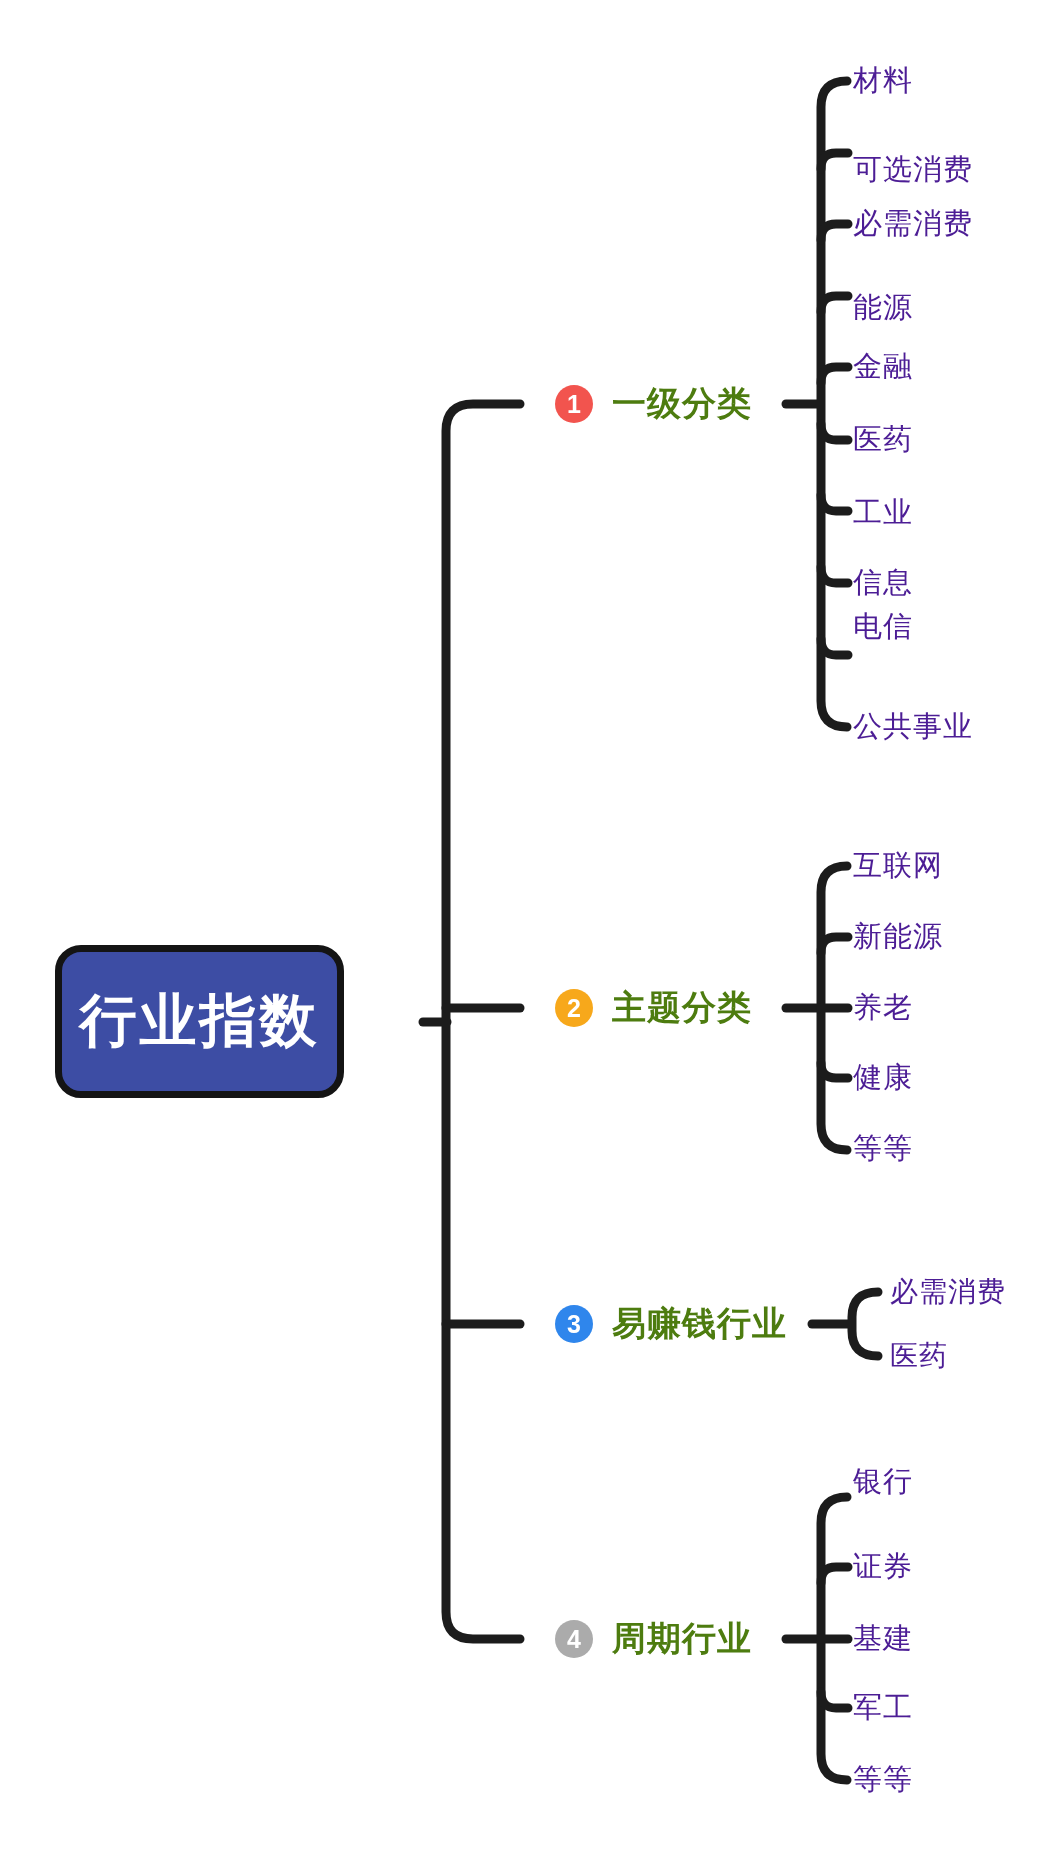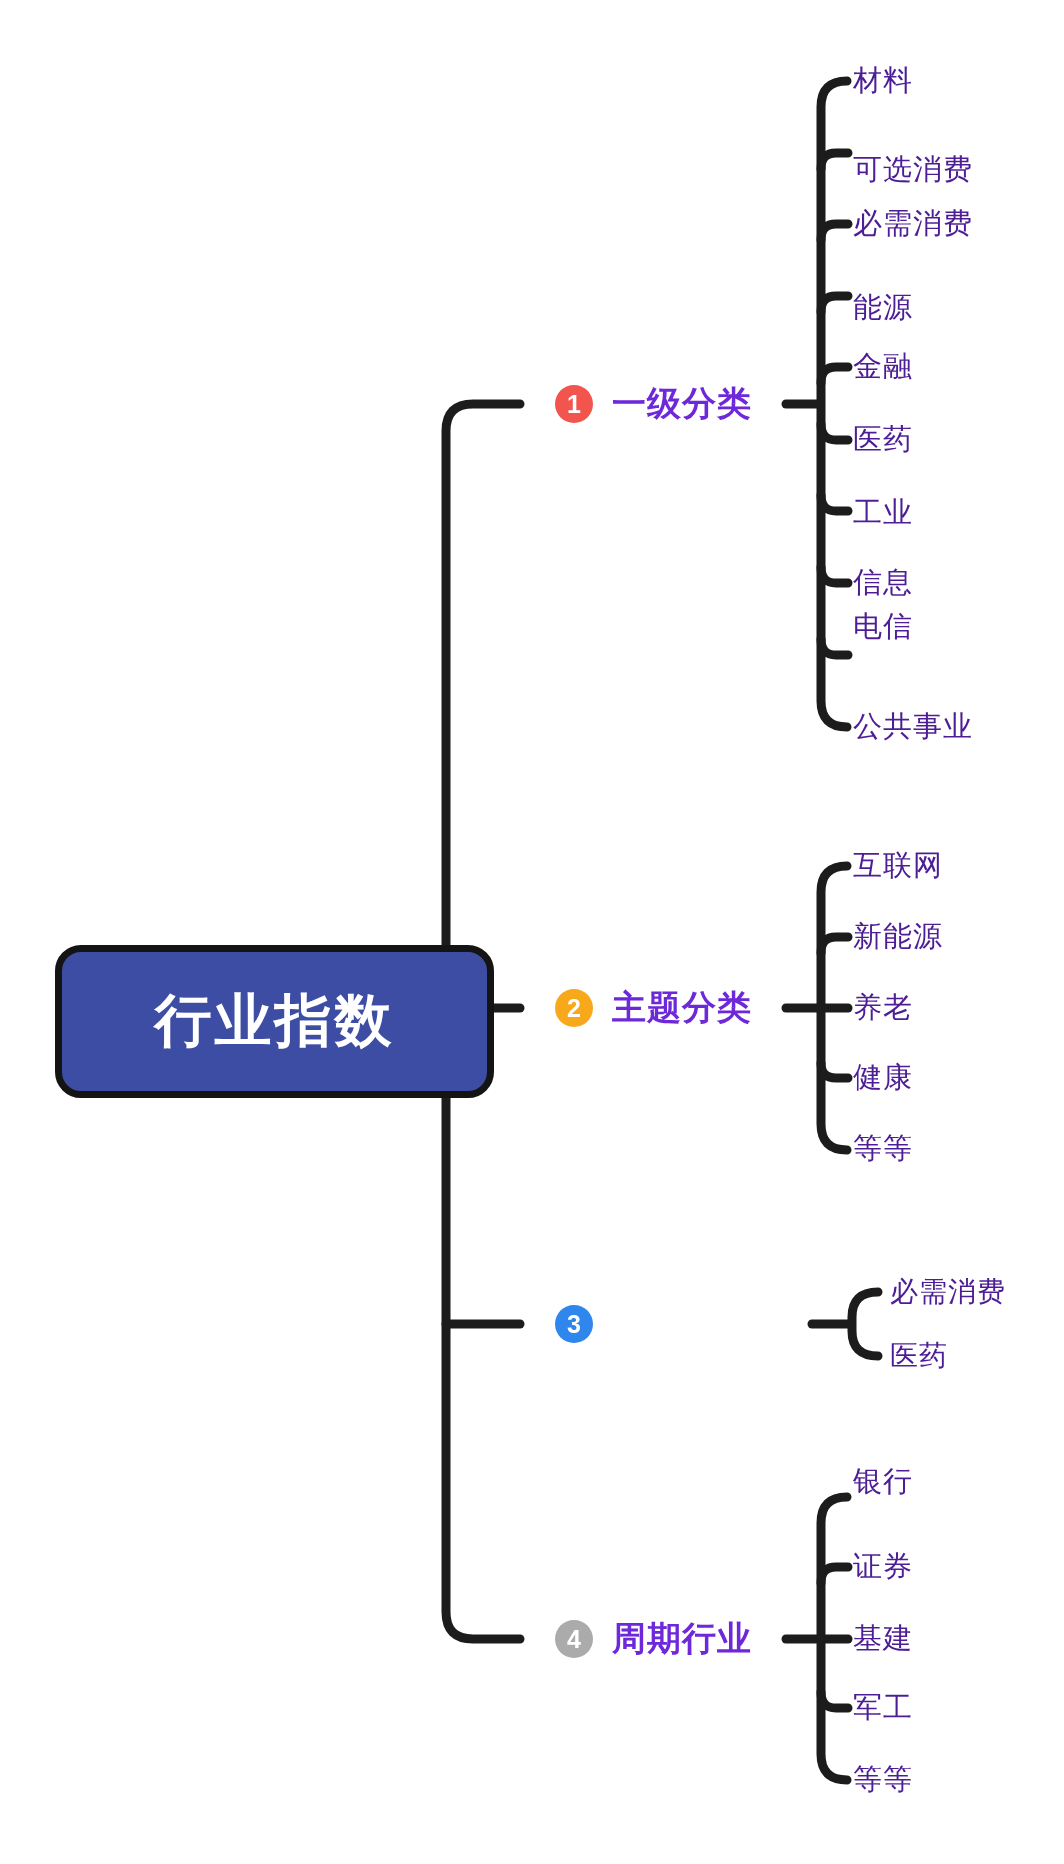--- a/index.html
+++ b/index.html
@@ -2,37 +2,37 @@
 <html><head>
 <meta charset="utf-8">
 <style>
   html,body{margin:0;padding:0;}
   body{background:#ffffff;font-family:"Liberation Sans","DejaVu Sans",sans-serif;}
   #canvas{position:relative;width:1064px;height:1864px;background:#ffffff;overflow:hidden;}
   #wires{position:absolute;left:0;top:0;pointer-events:none;}
   #wires path{fill:none;stroke:#1c1c1c;stroke-width:9;stroke-linecap:round;stroke-linejoin:round;}
 
   .root-node{
-    position:absolute;left:55px;top:945px;width:439px;height:153px;
+    position:absolute;left:55px;top:945px;width:289px;height:153px;
     background:#3d4da4;border:7px solid #141414;border-radius:26px;
     display:flex;align-items:center;justify-content:center;
     color:#ffffff;font-size:57px;font-weight:bold;letter-spacing:3px;white-space:nowrap;
     box-sizing:border-box;
   }
 
   .branch-row{
     position:absolute;left:555px;transform:translateY(-50%);
     display:flex;align-items:center;gap:19px;white-space:nowrap;
   }
   .num-badge{
     width:38px;height:38px;border-radius:50%;
     display:flex;align-items:center;justify-content:center;
     color:#ffffff;font-size:25px;font-weight:bold;flex:0 0 auto;
   }
-  .branch-label{font-size:34px;font-weight:600;color:#6d28d9;letter-spacing:1px;}
+  .branch-label{font-size:34px;font-weight:600;color:#4d7c0f;letter-spacing:1px;}
 
   .leaf{
     position:absolute;left:853px;transform:translateY(-50%);
     font-size:29px;font-weight:500;color:#4c1d95;white-space:nowrap;letter-spacing:1px;
   }
   .leaf.small{left:890px;font-size:28px;}
 
   .watermark{
     position:absolute;right:18px;top:1826px;transform:translateY(-50%);
     font-size:33px;color:#c7c7c7;letter-spacing:2px;white-space:nowrap;
@@ -104,20 +104,21 @@
   </div>
 
   <div class="leaf" style="top:866px">互联网</div>
   <div class="leaf" style="top:937px">新能源</div>
   <div class="leaf" style="top:1008px">养老</div>
   <div class="leaf" style="top:1078px">健康</div>
   <div class="leaf" style="top:1149px">等等</div>
 
   <div class="branch-row" style="top:1324px">
     <span class="num-badge" style="background-color: rgb(47, 134, 236);">3</span>
+    <span class="branch-label">易赚钱行业</span>
   </div>
 
   <div class="leaf small" style="top:1292px">必需消费</div>
   <div class="leaf small" style="top:1356px">医药</div>
 
   <div class="branch-row" style="top:1639px">
     <span class="num-badge" style="background-color: rgb(171, 171, 171);">4</span>
     <span class="branch-label">周期行业</span>
   </div>
 

